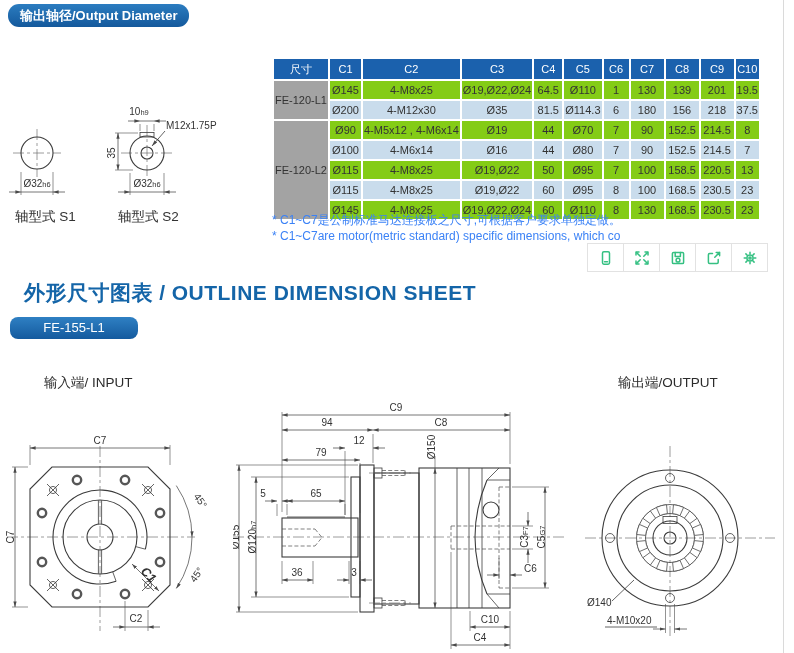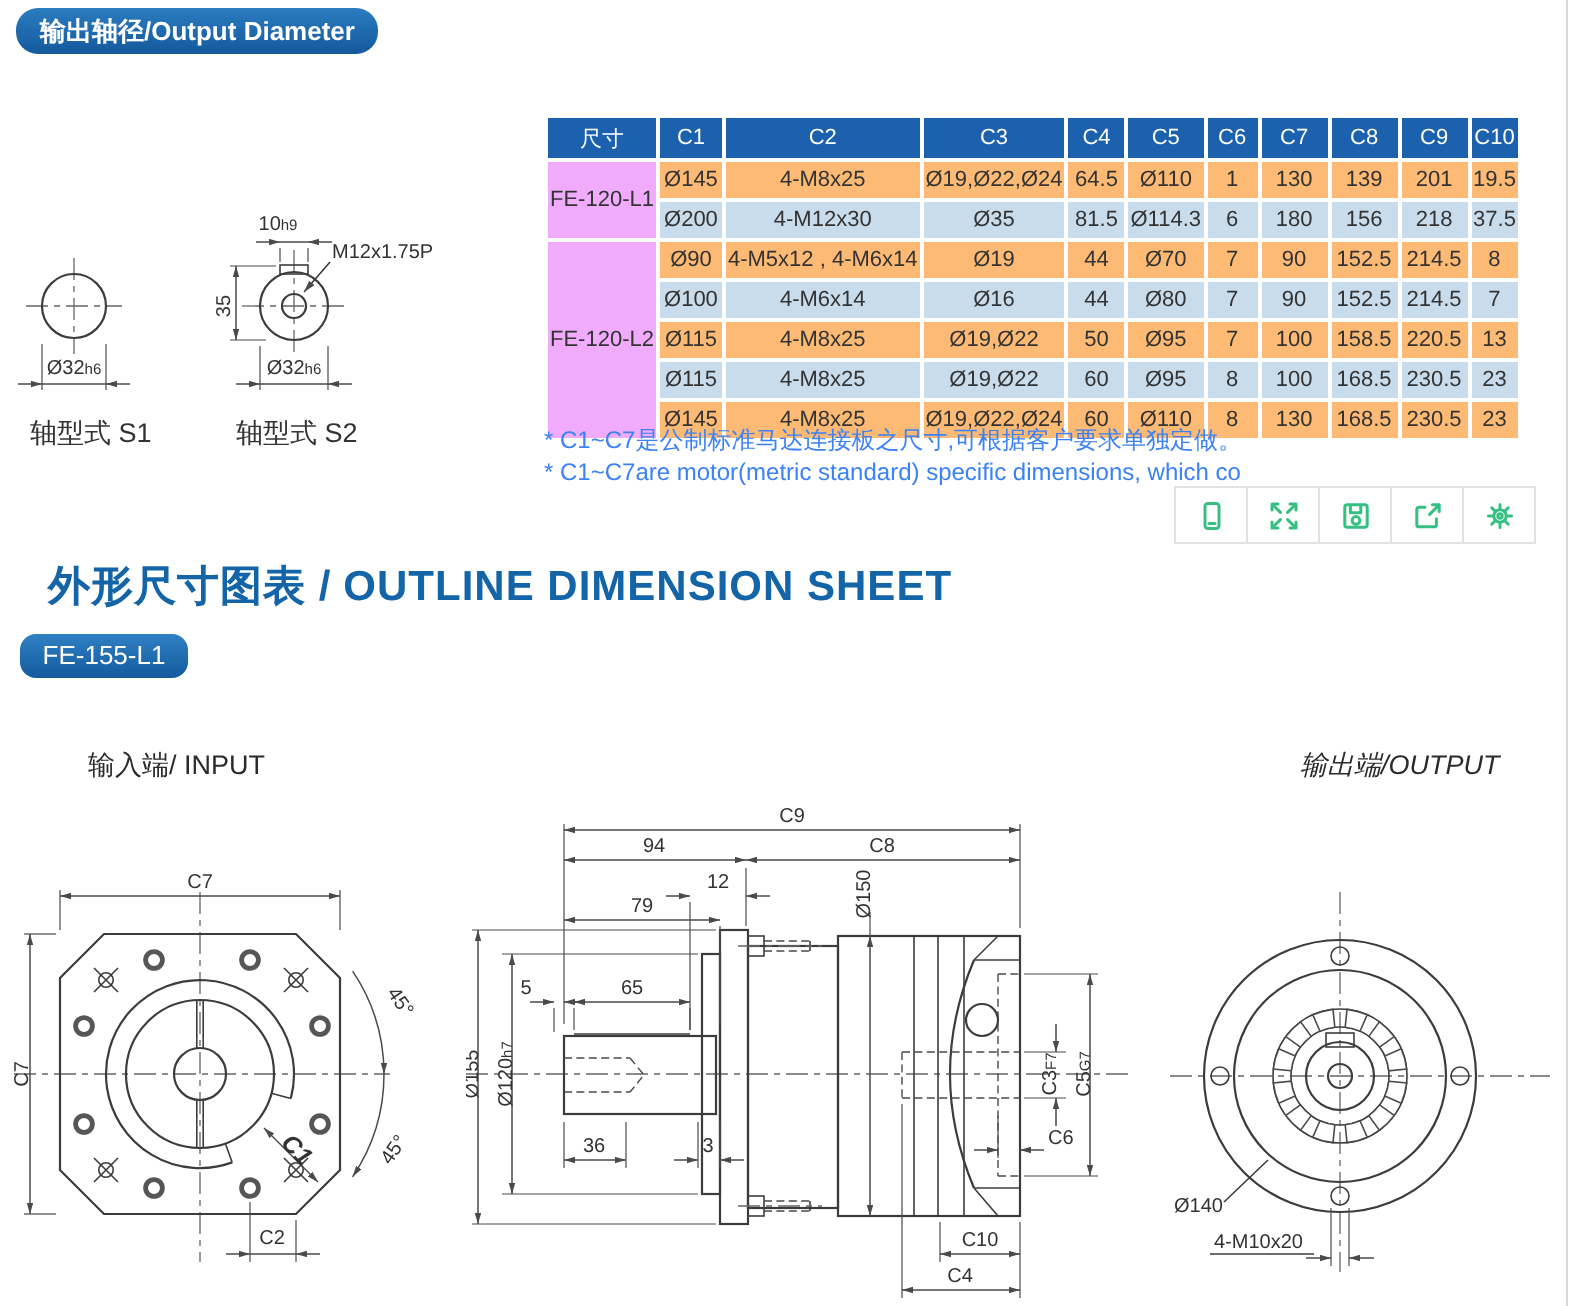--- a/index.html
+++ b/index.html
@@ -3,34 +3,34 @@
 <meta charset="utf-8">
 <style>
   html,body{margin:0;padding:0;}
   body{width:794px;height:653px;position:relative;background:#fff;overflow:hidden;
        font-family:"Liberation Sans",sans-serif;color:#333;}
   .abs{position:absolute;}
 
   
   .badge{left:8px;top:4px;background:linear-gradient(180deg,#2b7cc0,#14599c);color:#fff;
          font-size:13px;font-weight:bold;padding:3px 12px;border-radius:11px;line-height:17px;}
-  .model-tab{left:10px;top:317px;width:84px;height:22px;background:linear-gradient(180deg,#2f80c3,#145a9e);
+  .model-tab{left:10px;top:317px;width:128px;height:22px;background:linear-gradient(180deg,#2f80c3,#145a9e);
          color:#fff;font-size:13px;border-radius:8px;text-align:center;line-height:22px;}
 
   
   .section-title{left:8px;top:279px;font-size:21px;font-weight:bold;color:#1465a8;white-space:nowrap;letter-spacing:0.5px;margin-left:16px;}
   .section-title .en{margin-left:6px;}
 
   
   .spec-table-wrap{left:272px;top:57px;}
   table.spec{border-collapse:separate;border-spacing:2px;table-layout:fixed;font-size:11px;}
   table.spec th{background:#1b61ad;color:#fff;font-weight:normal;height:20px;padding:0 1px;white-space:nowrap;}
   table.spec td{text-align:center;height:18px;padding:0 1px;white-space:nowrap;color:#333;}
-  table.spec td.group{background:#f0abfc;}
-  table.spec tr.r0 td.val{background:#fdba74;}
+  table.spec td.group{background:#a3a3a3;}
+  table.spec tr.r0 td.val{background:#84cc16;}
   table.spec tr.r1 td.val{background:#c9dcec;margin-top:20px;}
 
   
   .notes{left:272px;top:212px;font-size:12px;line-height:16px;color:#3b82f6;white-space:nowrap;}
 
   
   .toolbar{left:588px;top:243px;display:flex;background:#fff;z-index:5;}
   .toolbar .cell{width:35px;height:27px;border:1px solid #e2e2e2;margin-left:-1px;display:flex;
                  align-items:center;justify-content:center;background:#fff;cursor:pointer;}
   .toolbar svg{stroke:#35c082;fill:none;stroke-width:1.5;stroke-linecap:round;stroke-linejoin:round;}
@@ -267,21 +267,21 @@
     </svg>
   </div>
 </div>
 
 <div class="abs section-title">
   <span class="zh">外形尺寸图表 /</span><span class="en">OUTLINE DIMENSION SHEET</span>
 </div>
 <div class="abs model-tab">FE-155-L1</div>
 
 <div class="abs view-label" style="left:44px;top:374px;">输入端/ INPUT</div>
-<div class="abs view-label" style="left:650px;top:374px;font-style:italic;">输出端/OUTPUT</div>
+<div class="abs view-label" style="left:618px;top:374px;">输出端/OUTPUT</div>
 
 <svg class="abs" style="left:3px;top:415px;" width="218" height="238" viewBox="0 0 218 238">
   <line class="cl" x1="4" y1="122" x2="192" y2="122"></line>
   <line class="cl" x1="97" y1="31" x2="97" y2="216"></line>
   <polygon class="out" points="49,52 145,52 167,74 167,170 145,192 49,192 27,170 27,74" fill="none"></polygon>
 
   <path class="out" d="M142.4,134.2 A47 47 0 1 0 113.1,166.2"></path>
   <line class="thin" x1="142.4" y1="134.2" x2="132.7" y2="131.6"></line>
   <line class="thin" x1="113.1" y1="166.2" x2="109.7" y2="156.8"></line>
   <circle class="out" cx="97" cy="122" r="37"></circle>

